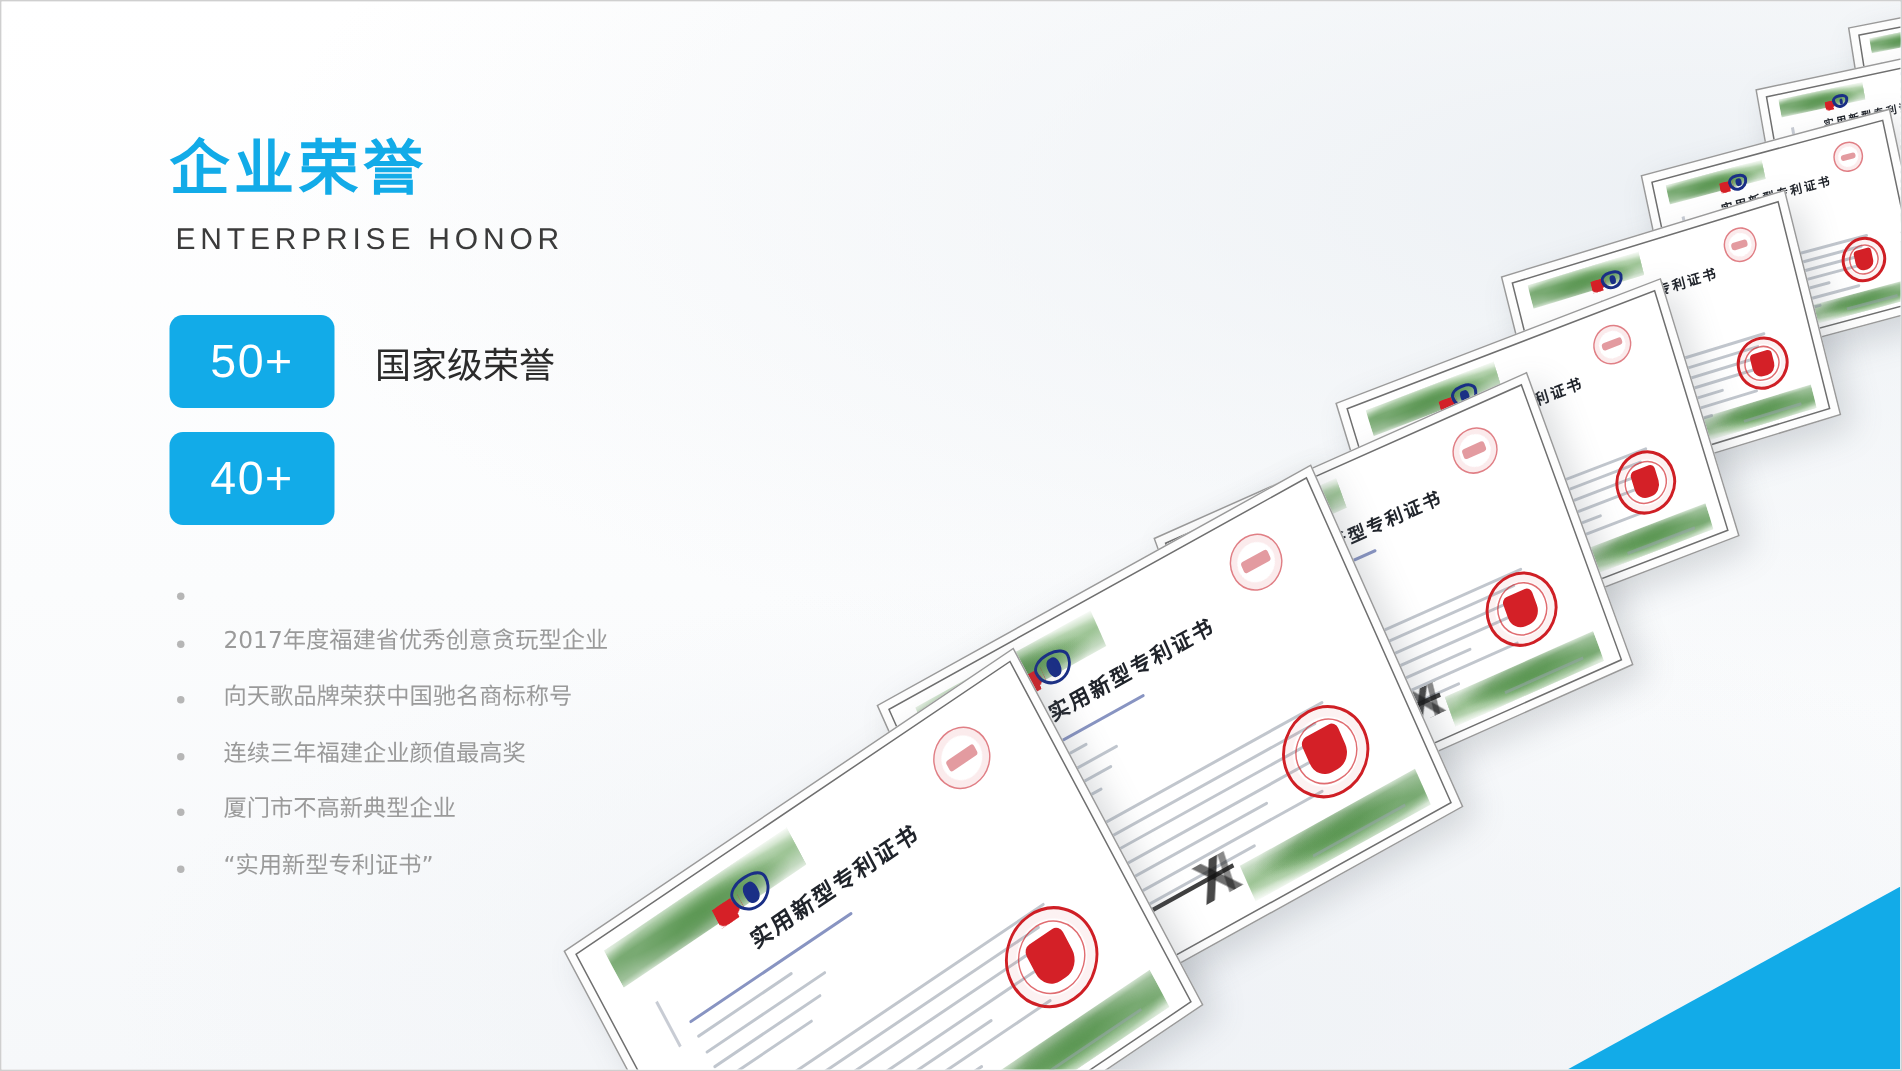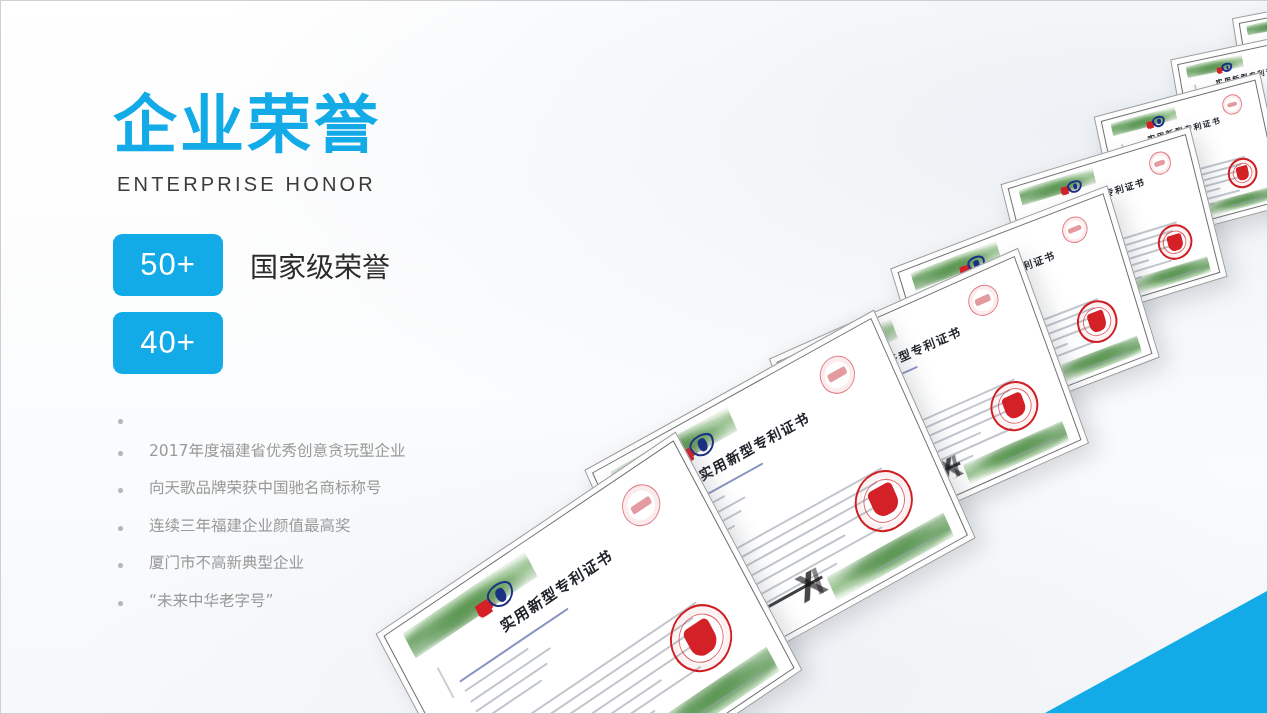--- a/index.html
+++ b/index.html
@@ -54,21 +54,21 @@
   
   .left-col {
     position: absolute;
     left: 112px;
     top: 92px;
     width: 430px;
   }
 
   .title-cn {
     font-family: "DejaVu Sans", "Liberation Sans", sans-serif;
-    font-size: 64px;
+    font-size: 40px;
     font-weight: 700;
     line-height: 1.0;
     color: #12ABE8;
     letter-spacing: 3px;
     margin: 0;
     white-space: nowrap;
   }
 
   .title-en {
     margin: 16px 0 0 4px;
@@ -98,21 +98,21 @@
     font-weight: 300;
     display: flex;
     align-items: center;
     justify-content: center;
     letter-spacing: 1px;
     box-sizing: border-box;
     flex: 0 0 auto;
   }
   .stat-label {
     margin-left: 27px;
-    font-size: 28px;
+    font-size: 24px;
     color: #2b2b2b;
     font-family: "DejaVu Sans", "Liberation Sans", sans-serif;
     white-space: nowrap;
   }
 
   
   .bullets {
     margin-top: 36px;
     list-style: none;
     padding: 0;
@@ -658,21 +658,21 @@
         <li class="bullet-item">
           <span class="bullet-dot"></span>
           <span class="bullet-text">连续三年福建企业颜值最高奖</span>
         </li>
         <li class="bullet-item">
           <span class="bullet-dot"></span>
           <span class="bullet-text">厦门市不高新典型企业</span>
         </li>
         <li class="bullet-item">
           <span class="bullet-dot"></span>
-          <span class="bullet-text">“未来中华老字号”</span>
+          <span class="bullet-text">“实用新型专利证书”</span>
         </li>
       </ul>
 
   </div>
 
   <div class="corner-triangle">
     <i></i>
   </div>
 
 </div>

